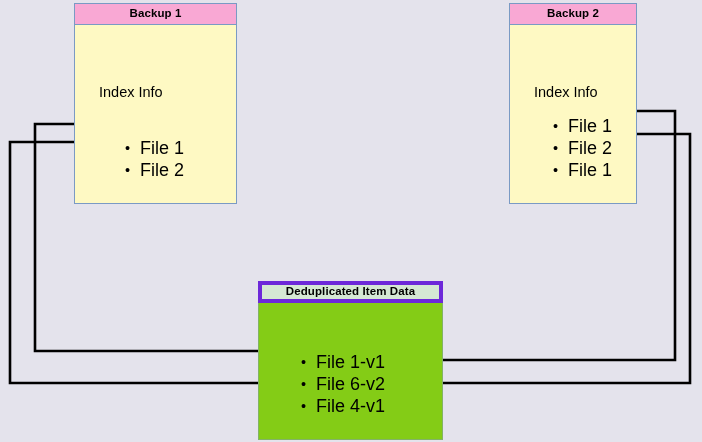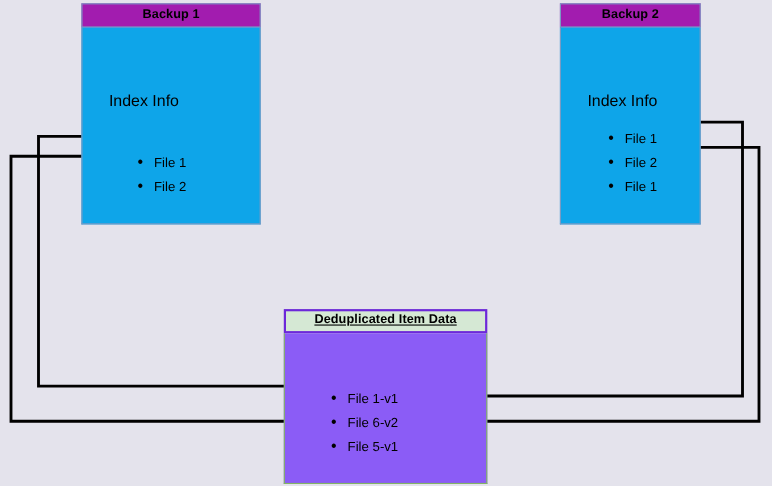--- a/index.html
+++ b/index.html
@@ -44,52 +44,51 @@
     align-items: center;
     justify-content: center;
     letter-spacing: 0.1px;
   }
   .box-body {
     box-sizing: border-box;
     flex: 1;
     position: relative;
   }
   .box-blue .box-header {
-    background: #a21caf;
+    background: #f9a8d4;
     border: 1px solid #7a9ac4;
   }
   .box-blue .box-body {
-    background: #0ea5e9;
+    background: #fef9c3;
     border: 1px solid #7a9ac4;
     border-top: none;
   }
   .box-green .box-header {
     background: #d5e8d4;
-    border: 2px solid #6d28d9;
-    text-decoration: underline;
+    border: 4px solid #6d28d9;
   }
   .box-green .box-body {
-    background: #8b5cf6;
+    background: #84cc16;
     border: 1px solid #82b366;
     border-top: none;
   }
   .index-label {
     position: absolute;
     font-size: 14.5px;
     color: #000;
     white-space: nowrap;
   }
   .bullet-list {
     position: absolute;
     margin: 0;
     padding: 0;
     list-style: none;
   }
   .bullet-list li {
-    font-size: 12px;
+    font-size: 18px;
     color: #000;
     line-height: 22px;
     white-space: nowrap;
     position: relative;
     padding-left: 15px;
   }
   .bullet-list li::before {
     content: "\2022";
     position: absolute;
     left: 0;
@@ -155,18 +154,18 @@
       </ul>
     </div>
   </div>
 
   <div class="box box-green" id="dedup">
     <div class="box-header">Deduplicated Item Data</div>
     <div class="box-body">
       <ul class="bullet-list">
         <li>File 1-v1</li>
         <li>File 6-v2</li>
-        <li>File 5-v1</li>
+        <li>File 4-v1</li>
       </ul>
     </div>
   </div>
 
 </div>
 
 </body></html>

